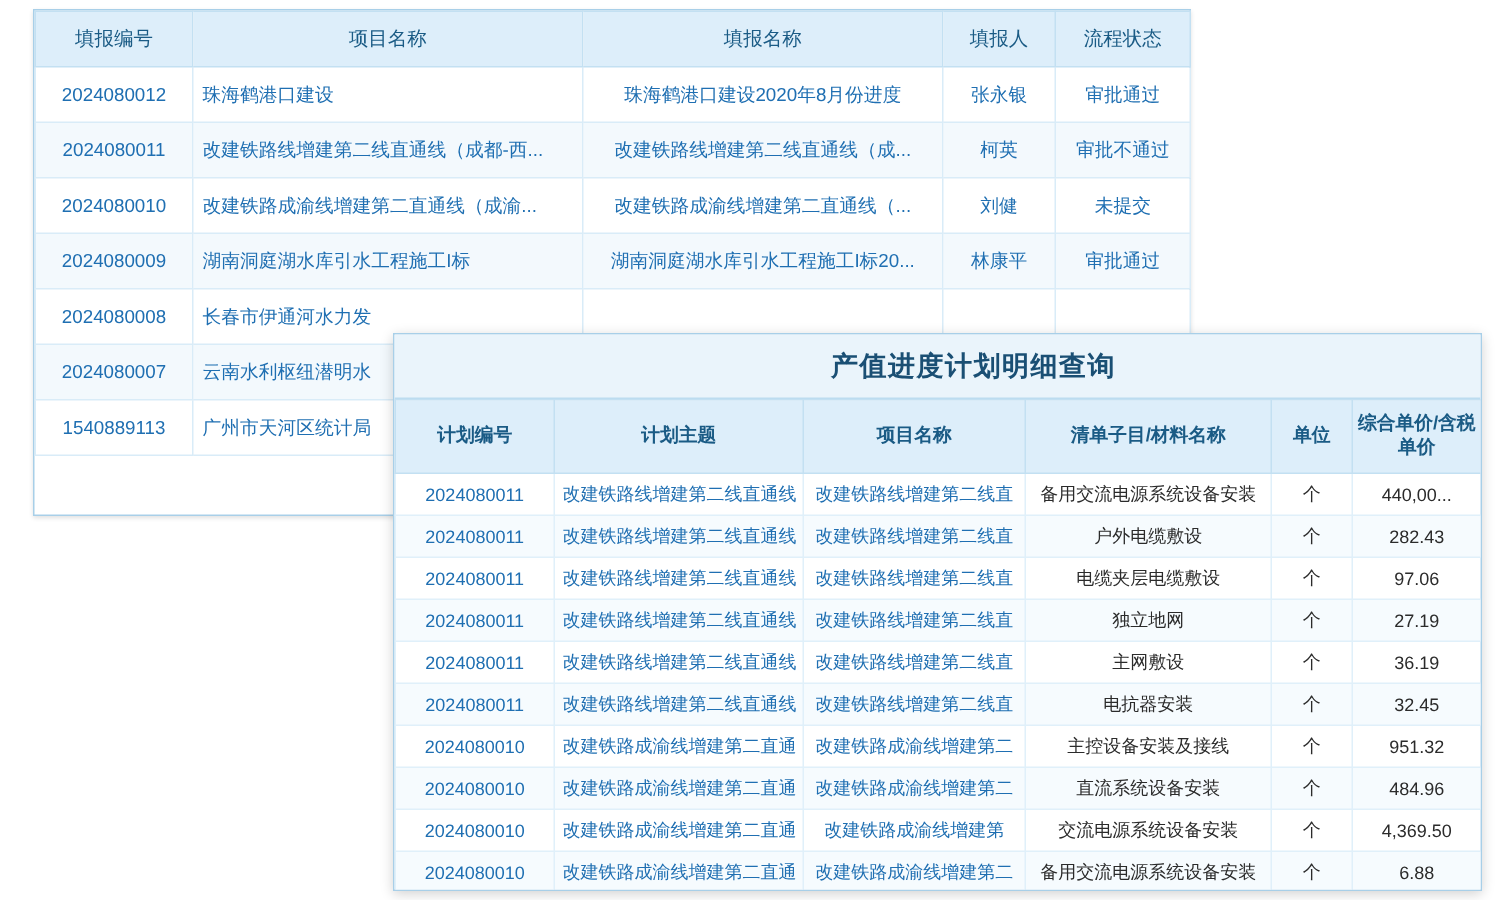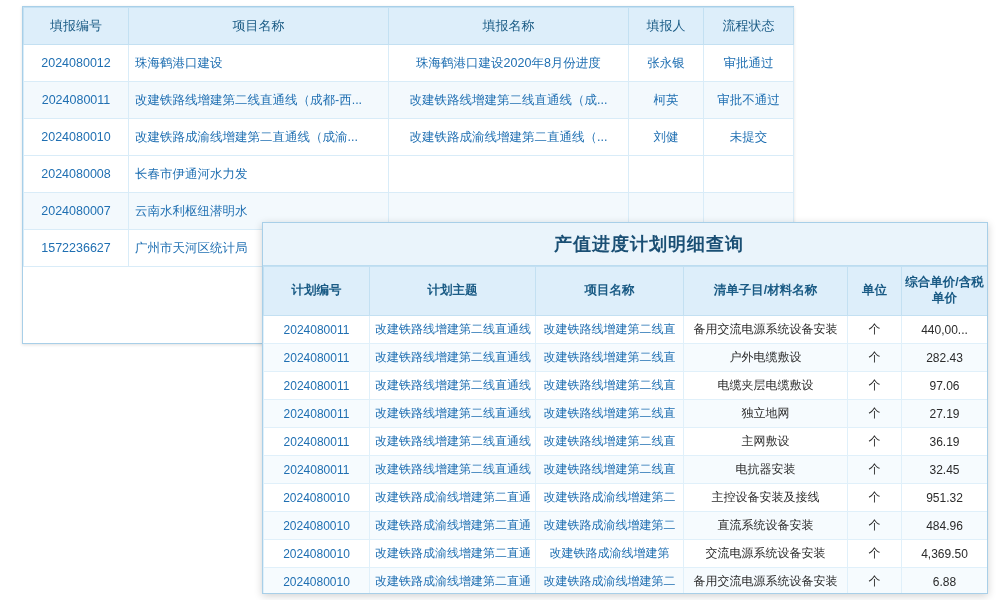--- a/index.html
+++ b/index.html
@@ -215,36 +215,43 @@
           <td class="c-center">柯英</td>
           <td class="c-center st-fail">审批不通过</td>
         </tr>
         <tr>
           <td class="c-center">2024080010</td>
           <td class="c-left">改建铁路成渝线增建第二直通线（成渝...</td>
           <td class="c-center">改建铁路成渝线增建第二直通线（...</td>
           <td class="c-center">刘健</td>
           <td class="c-center st-unsub">未提交</td>
         </tr>
+        <tr class="alt">
+          <td class="c-center">2024080009</td>
+          <td class="c-left">湖南洞庭湖水库引水工程施工I标</td>
+          <td class="c-center">湖南洞庭湖水库引水工程施工I标20...</td>
+          <td class="c-center">林康平</td>
+          <td class="c-center st-pass">审批通过</td>
+        </tr>
         <tr>
           <td class="c-center">2024080008</td>
           <td class="c-left">长春市伊通河水力发</td>
           <td class="c-center"></td>
           <td class="c-center"></td>
           <td class="c-center st-pass"></td>
         </tr>
         <tr class="alt">
           <td class="c-center">2024080007</td>
           <td class="c-left">云南水利枢纽潜明水</td>
           <td class="c-center"></td>
           <td class="c-center"></td>
           <td class="c-center st-pass"></td>
         </tr>
         <tr>
-          <td class="c-center">1572236627</td>
+          <td class="c-center">1540889113</td>
           <td class="c-left">广州市天河区统计局</td>
           <td class="c-center"></td>
           <td class="c-center"></td>
           <td class="c-center st-pass"></td>
         </tr>
       </tbody>
     </table>
   </div>
 
   <div class="win-front">

